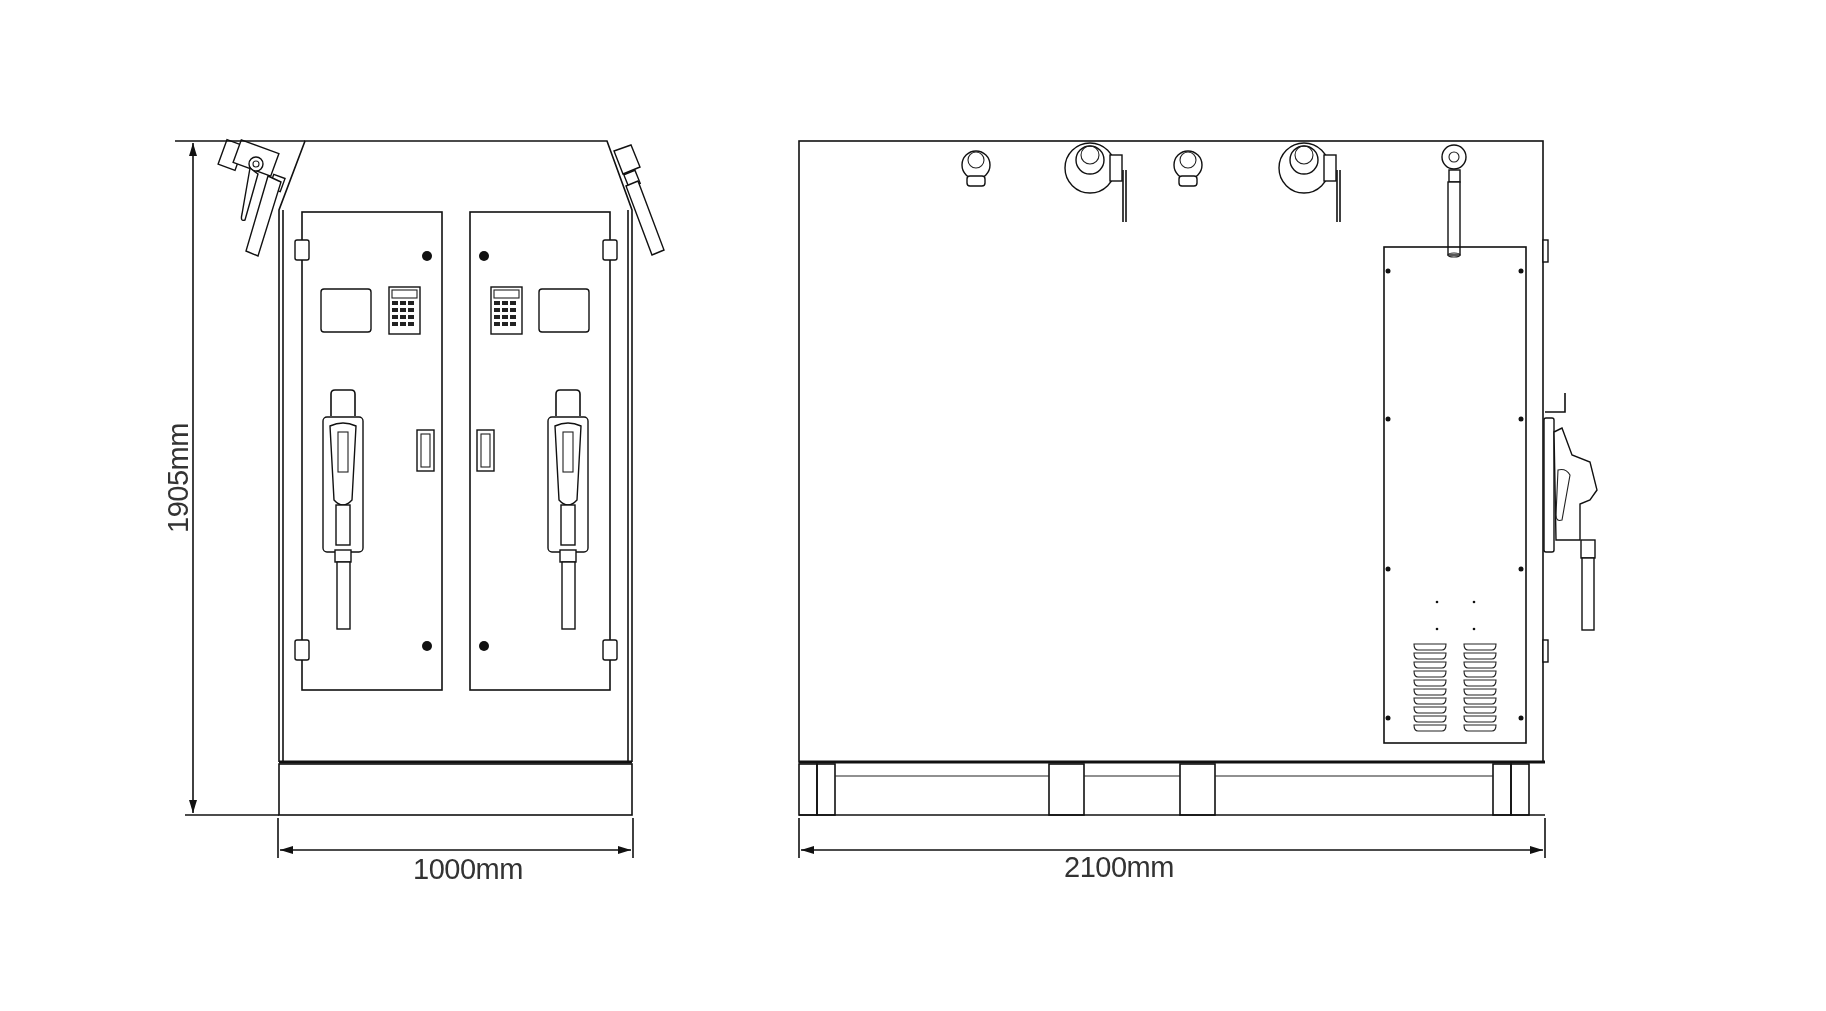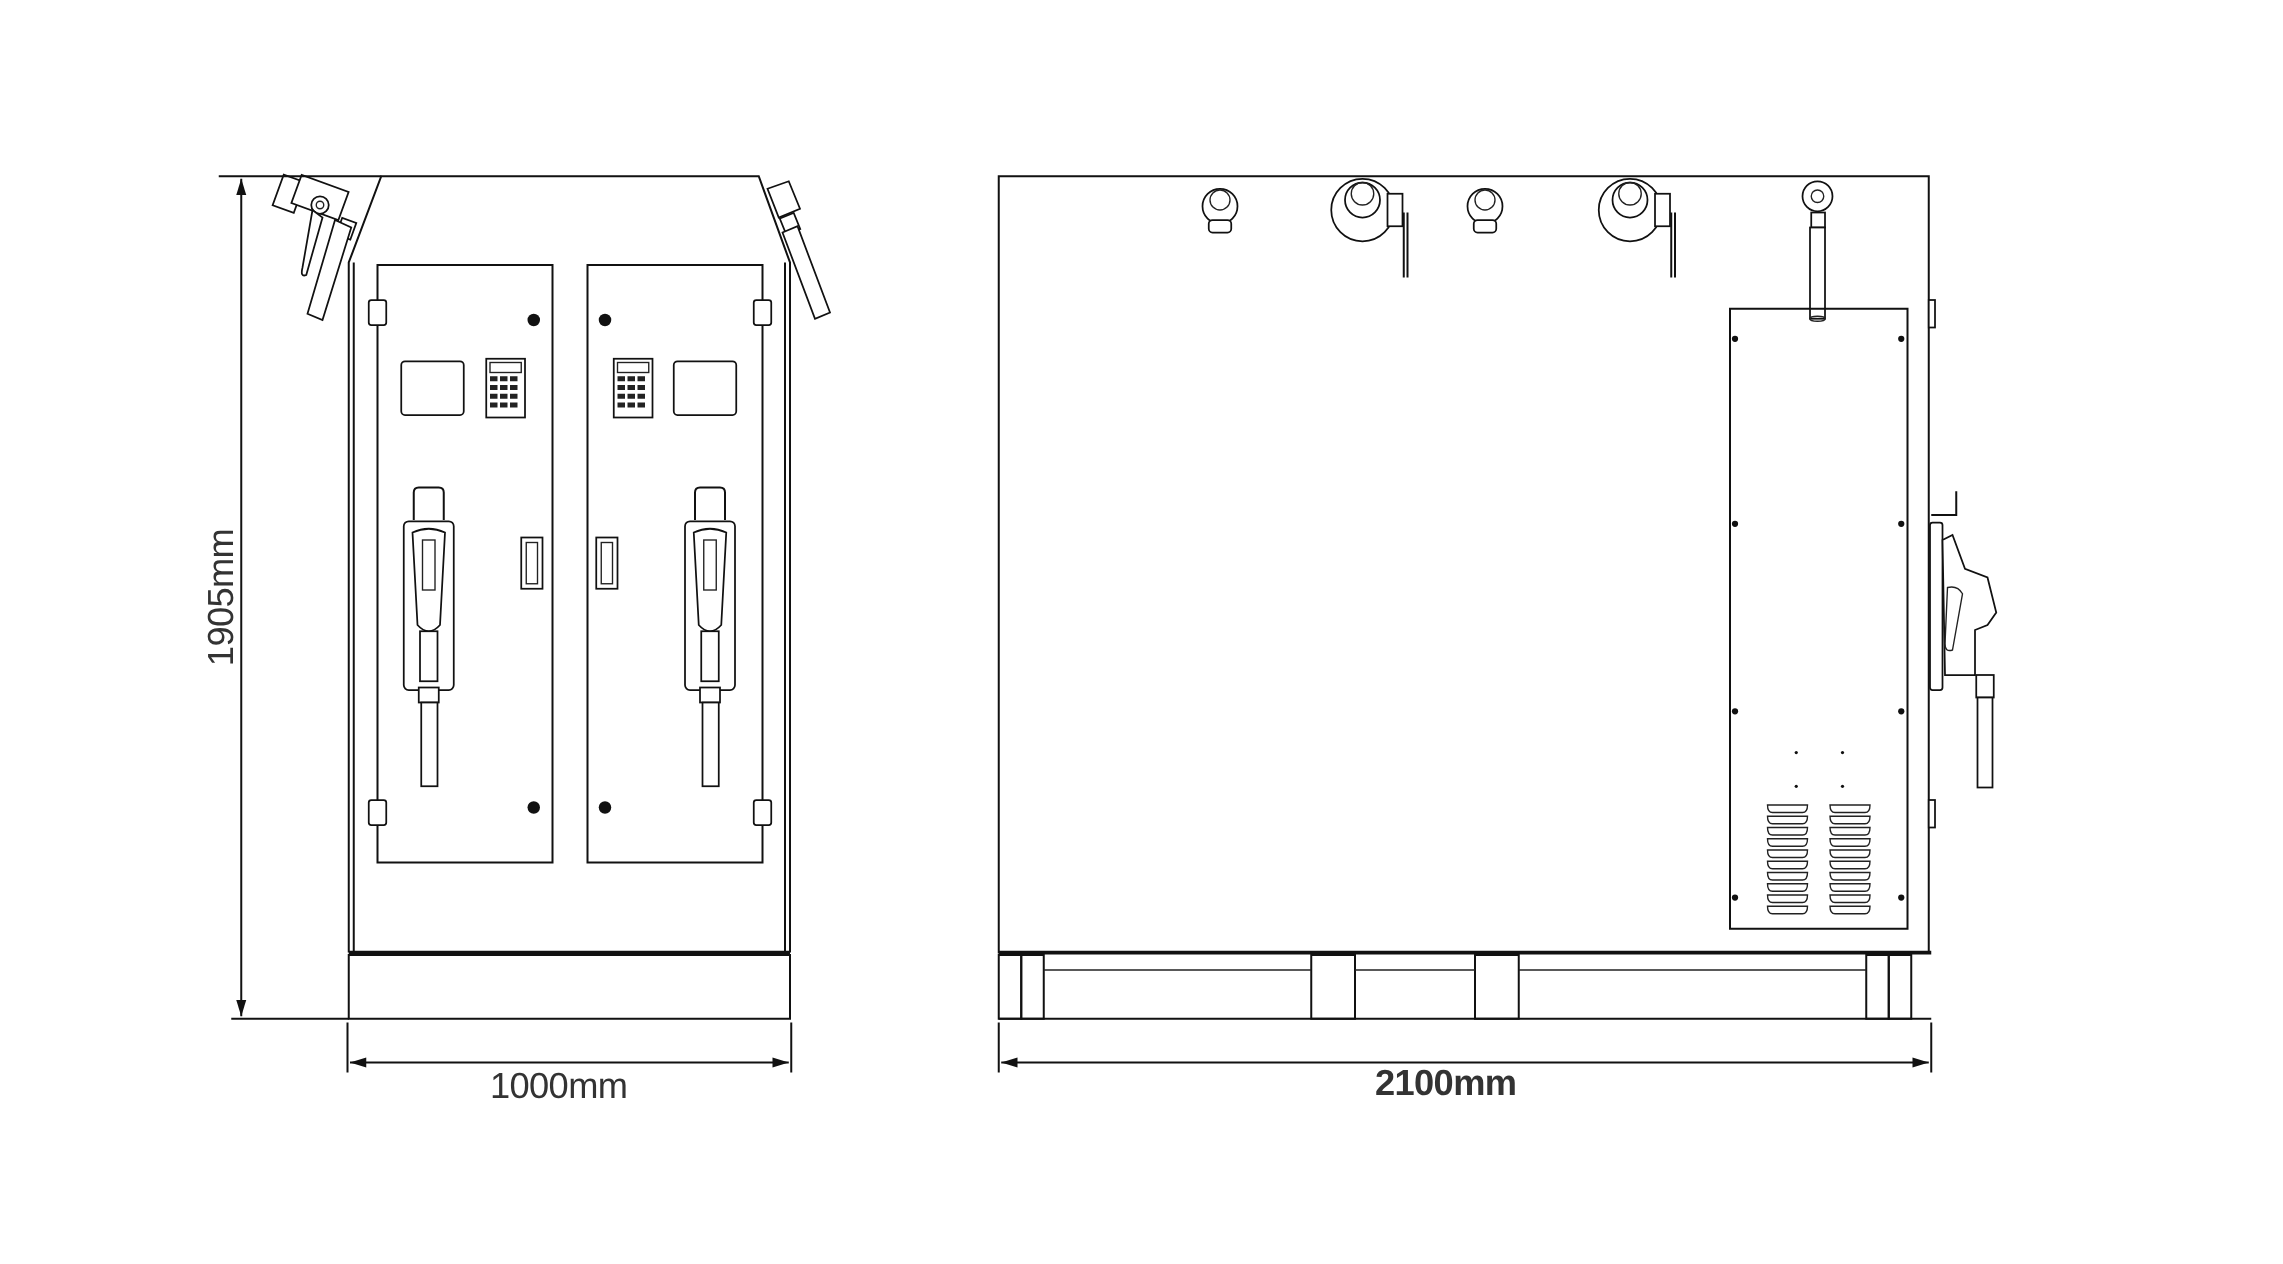--- a/index.html
+++ b/index.html
@@ -4,22 +4,22 @@
 <style>
   html, body { margin: 0; padding: 0; background: #ffffff; }
   body { width: 1826px; height: 1011px; overflow: hidden; position: relative; font-family: "Liberation Sans", sans-serif; }
   #drawing { position: absolute; left: 0; top: 0; width: 1826px; height: 1011px; }
   .ln { fill: none; stroke: #111; stroke-width: 1.6; }
   .thin { fill: none; stroke: #222; stroke-width: 1.1; }
   .thick { fill: none; stroke: #111; stroke-width: 3; }
   .fillw { fill: #fff; stroke: #111; stroke-width: 1.4; }
   .dot { fill: #111; }
   .dim-label { position: absolute; color: #333; font-size: 29px; letter-spacing: -0.5px; white-space: nowrap; }
-  #label-width-front { left: 392px; top: 853px; }
-  #label-width-side { left: 1100px; top: 851px; font-weight: bold; }
+  #label-width-front { left: 413px; top: 853px; }
+  #label-width-side { left: 1064px; top: 851px; }
   #label-height { left: 178px; top: 478px; transform: translate(-50%, -50%) rotate(-90deg); }
 </style>
 </head>
 <body>
 
 <svg id="drawing" viewBox="0 0 1826 1011" xmlns="http://www.w3.org/2000/svg">
 
   <g>
 
     <path class="ln" d="M279,762 L279,210 L305,141 L607,141 L632,210 L632,762"></path>

